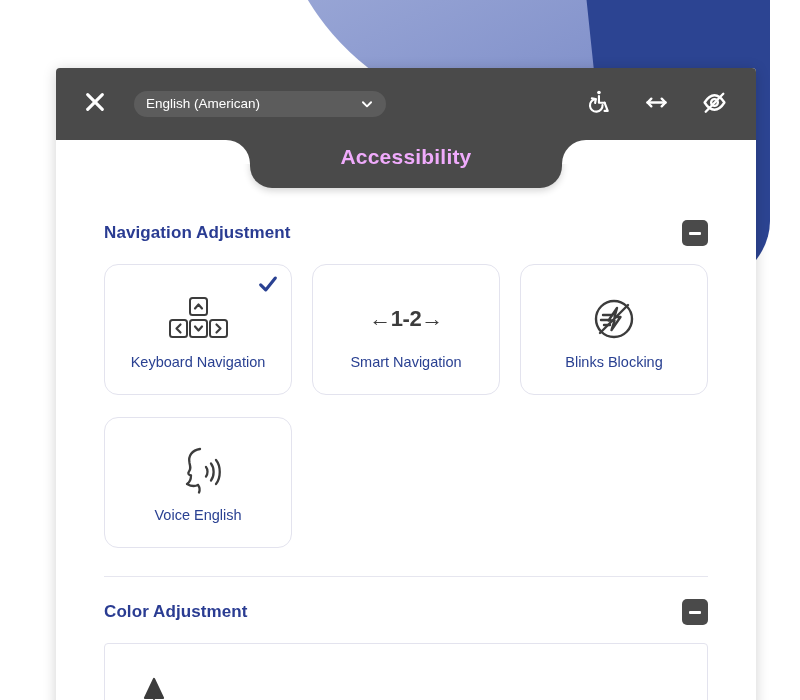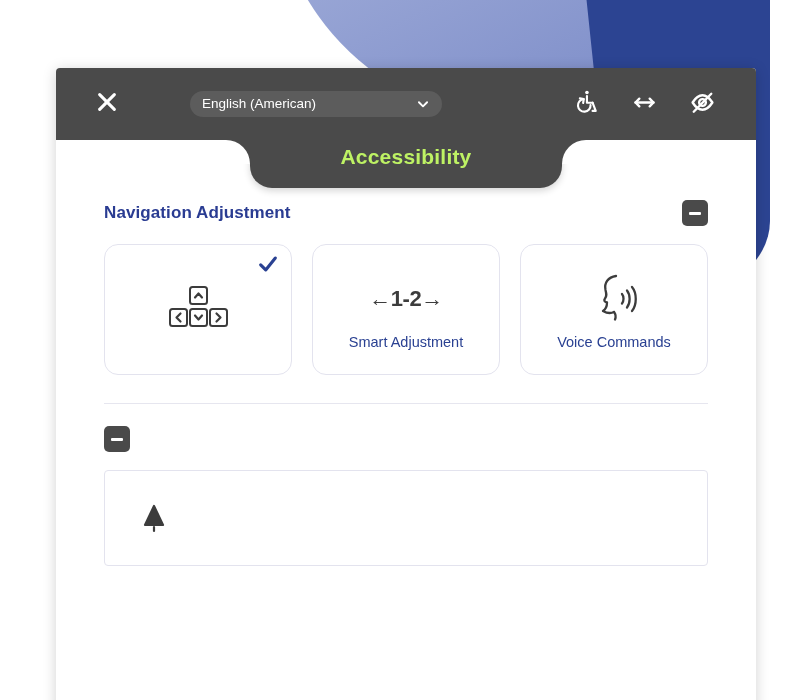--- a/index.html
+++ b/index.html
@@ -60,23 +60,22 @@
     overflow: hidden;
   }
 
   
   .header-bar {
     position: relative;
     height: 72px;
     background: #4A4A4A;
     display: flex;
     align-items: center;
-    padding: 0 34px;
+    padding: 0 22px;
     z-index: 3;
-    gap: 44px;
   }
 
   .close-btn {
     width: 34px; height: 34px;
     display: flex; align-items: center; justify-content: center;
     color: #ffffff;
     cursor: pointer;
     flex: 0 0 auto;
   }
   .close-btn svg { width: 22px; height: 22px; }
@@ -135,21 +134,21 @@
     background: #4A4A4A;
     border-bottom-left-radius: 22px;
     border-bottom-right-radius: 22px;
     display: flex;
     align-items: flex-start;
     justify-content: center;
     padding-top: 5px;
     box-shadow: 0 3px 7px rgba(0,0,0,0.16);
   }
   .title-tab .title-text {
-    color: #bef264;
+    color: #f0abfc;
     font-size: 21px;
     font-weight: bold;
     letter-spacing: 0.2px;
   }
   
   .tab-notch {
     position: absolute;
     top: 0;
     width: 24px;
     height: 24px;
@@ -168,21 +167,21 @@
   .tab-notch.right::after { border-top-left-radius: 24px; }
 
   
   .panel-body {
     position: relative;
     padding: 0 48px;
     z-index: 1;
     background: #ffffff;
   }
 
-  .section { padding-top: 12px; }
+  .section { padding-top: 32px; }
   .section.divided { border-top: 1px solid #E6E6EF; margin-top: 28px; padding-top: 22px; }
 
   .section-head {
     display: flex;
     align-items: center;
     justify-content: space-between;
     margin-bottom: 18px;
   }
   .section-title {
     color: #2A3C92;
@@ -372,49 +371,64 @@
                 <rect x="23" y="2" width="17" height="17" rx="2.5"></rect>
                 <rect x="23" y="24" width="17" height="17" rx="2.5"></rect>
                 <rect x="3" y="24" width="17" height="17" rx="2.5"></rect>
                 <rect x="43" y="24" width="17" height="17" rx="2.5"></rect>
                 <polyline points="28,12.5 31.5,8.5 35,12.5" stroke-width="2.2"></polyline>
                 <polyline points="28,30.5 31.5,34.5 35,30.5" stroke-width="2.2"></polyline>
                 <polyline points="13.5,28.5 9.5,32.5 13.5,36.5" stroke-width="2.2"></polyline>
                 <polyline points="49.5,28.5 53.5,32.5 49.5,36.5" stroke-width="2.2"></polyline>
               </svg>
             </div>
+            <div class="card-label">Keyboard Navigation</div>
           </div>
 
           <div class="card">
             <div class="card-icon">
               <span class="text-icon">←1-2→</span>
             </div>
-            <div class="card-label">Smart Adjustment</div>
-          </div>
-
+            <div class="card-label">Smart Navigation</div>
+          </div>
+
+          <div class="card">
+            <div class="card-icon">
+              <svg width="56" height="56" viewBox="0 0 56 56" fill="none" stroke="#3C3C3C" stroke-width="2.4" stroke-linecap="round" stroke-linejoin="round">
+                <circle cx="28" cy="28" r="18"></circle>
+                <line x1="14" y1="42" x2="42" y2="14"></line>
+                <path d="M31 17 L22.5 29.5 L28.5 29.5 L25.5 39 L34.5 26 L28.5 26 Z"></path>
+                <line x1="17" y1="24" x2="26" y2="24"></line>
+                <line x1="15" y1="29" x2="22" y2="29"></line>
+                <line x1="18" y1="34" x2="24" y2="34"></line>
+              </svg>
+            </div>
+            <div class="card-label">Blinks Blocking</div>
+          </div>
 
 
           <div class="card">
             <div class="card-icon">
               <svg width="56" height="56" viewBox="0 0 56 56" fill="none" stroke="#3C3C3C" stroke-width="2.3" stroke-linecap="round" stroke-linejoin="round">
                 <path d="M30 5 C22 6 18 12 19.5 19 C20.5 23 21 25 19 27.5 C17.5 29.5 18.5 31 21 31.5 C21 35 20 38 17 40 C20.5 42 25 42.5 28 41"></path>
                 <path d="M28 41 C30 43.5 30 46 29 48.5"></path>
                 <path d="M36 23 C38 25.5 38 30 36 32.5"></path>
                 <path d="M41 19.5 C44.5 24 44.5 32 41 36.5"></path>
                 <path d="M46 16 C51 22 51 34 46 40"></path>
               </svg>
             </div>
-            <div class="card-label">Voice Commands</div>
+            <div class="card-label">Voice English</div>
           </div>
 
         </div>
       </div>
 
       <div class="section divided">
         <div class="section-head">
+          <span class="section-title">Color Adjustment</span>
           <div class="collapse-btn">
             <span class="bar"></span>
           </div>
         </div>
 
         <div class="wide-card">
           <span class="wc-icon">
             <svg width="30" height="30" viewBox="0 0 30 30" fill="none" stroke="#3C3C3C" stroke-width="2.2" stroke-linecap="round" stroke-linejoin="round">
               <path d="M15 3 L24 22 L6 22 Z" fill="#3C3C3C"></path>
               <line x1="15" y1="24" x2="15" y2="28"></line>

